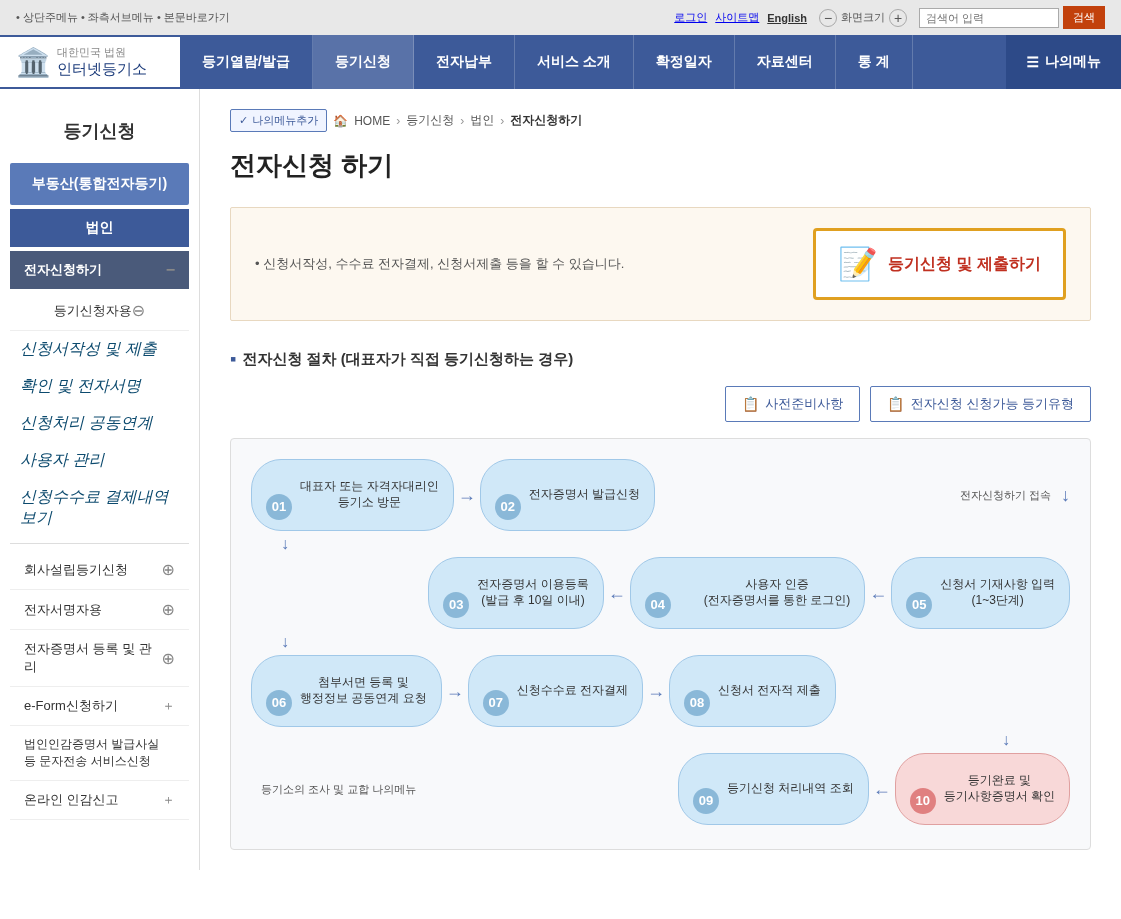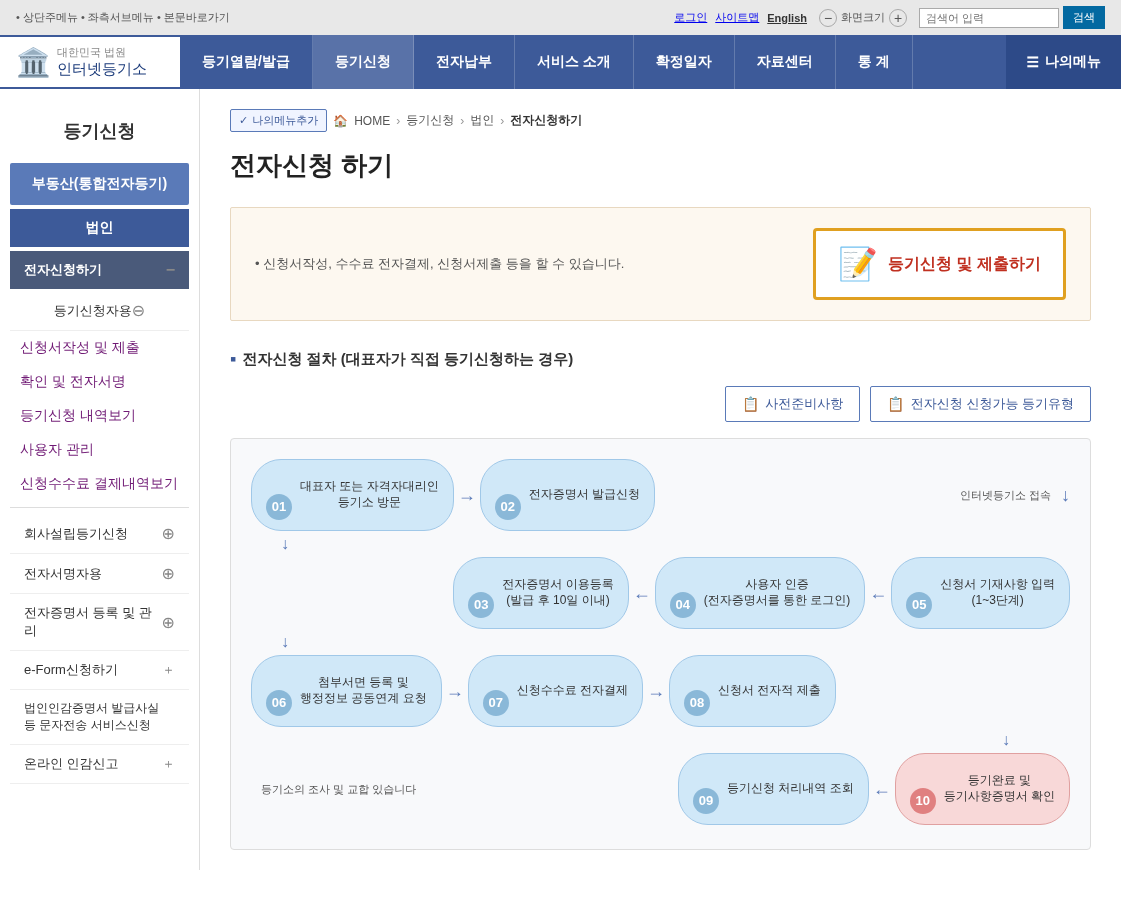--- a/index.html
+++ b/index.html
@@ -13,21 +13,21 @@
       justify-content: space-between;
       padding: 6px 16px;
       font-size: 11px;
       color: #555;
     }
     .top-bar-right { display: flex; align-items: center; gap: 12px; }
     .top-bar-right .screen-size { display: flex; align-items: center; gap: 4px; color: #555; }
     .top-bar-right .search-area { display: flex; align-items: center; gap: 4px; }
     .top-bar-right input { border: 1px solid #aaa; padding: 3px 6px; font-size: 11px; width: 140px; }
     .top-bar-right .search-btn {
-      background: #0369a1; color: #fff; border: none; padding: 4px 10px; font-size: 11px; cursor: pointer;
+      background: #c2410c; color: #fff; border: none; padding: 4px 10px; font-size: 11px; cursor: pointer;
     }
     .top-bar-links { display: flex; align-items: center; gap: 8px; }
 
     
     .main-nav {
       background: #3d5a99;
       display: flex;
       align-items: center;
     }
     .logo-area {
@@ -119,23 +119,24 @@
       color: #333;
       display: flex;
       align-items: center;
       justify-content: center;
       cursor: pointer;
       border-bottom: 1px solid #eee;
       margin: 0 10px;
     }
     .sidebar-sub-item {
       padding: 8px 20px;
-      font-size: 14px;
-      color: #701a75;
-      cursor: pointer;
+      font-size: 16px;
+      color: #0c4a6e;
+      cursor: pointer;
+      font-style: italic;
     }
     .sidebar-section-item {
       padding: 10px 14px;
       font-size: 13px;
       color: #333;
       display: flex;
       align-items: center;
       justify-content: space-between;
       cursor: pointer;
       border-bottom: 1px solid #eee;
@@ -355,21 +356,21 @@
       <span>전자신청하기</span>
       <span class="minus-btn">−</span>
     </div>
     <div>
       <div class="sidebar-section-header">
         <span>등기신청자용</span>
         <span class="circle-btn">⊖</span>
       </div>
       <div class="sidebar-sub-item">신청서작성 및 제출</div>
       <div class="sidebar-sub-item">확인 및 전자서명</div>
-      <div class="sidebar-sub-item">등기신청 내역보기</div>
+      <div class="sidebar-sub-item">신청처리 공동연계</div>
       <div class="sidebar-sub-item">사용자 관리</div>
       <div class="sidebar-sub-item">신청수수료 결제내역보기</div>
     </div>
     <div class="sidebar-divider"></div>
     <div class="sidebar-section-item">
       <span>회사설립등기신청</span>
       <span class="circle-btn">⊕</span>
     </div>
     <div class="sidebar-section-item">
       <span>전자서명자용</span>
@@ -440,39 +441,39 @@
           <div class="flow-node-num">01</div>
           <div class="node-text" style="white-space:pre-line;">대표자 또는 자격자대리인
 등기소 방문</div>
         </div>
         <div class="flow-arrow">→</div>
         <div class="flow-node">
           <div class="flow-node-num">02</div>
           <div class="node-text">전자증명서 발급신청</div>
         </div>
         <div style="flex:1;display:flex;align-items:center;justify-content:flex-end;">
-          <span style="font-size:11px;color:#555;margin-right:10px;">인터넷등기소 접속</span>
+          <span style="font-size:11px;color:#555;margin-right:10px;">전자신청하기 접속</span>
           <span style="font-size:18px;color:#5a7ab8;">↓</span>
         </div>
       </div>
 
       <div style="margin-left:30px;margin-bottom:4px;display:flex;">
         <span style="font-size:16px;color:#5a7ab8;">↓</span>
       </div>
 
       <div style="display:flex;align-items:center;margin-bottom:4px;flex-direction:row-reverse;">
         <div class="flow-node" style="margin-right:0;margin-left:0;">
           <div class="flow-node-num">05</div>
           <div class="node-text" style="white-space:pre-line;">신청서 기재사항 입력
 (1~3단계)</div>
         </div>
         <div class="flow-arrow">←</div>
         <div class="flow-node">
           <div class="flow-node-num">04</div>
-          <div class="node-text" style="white-space:pre-line;">사용자 인증
+          <div class="node-text" style="white-space:pre-line;margin-left:25px;">사용자 인증
 (전자증명서를 통한 로그인)</div>
         </div>
         <div class="flow-arrow">←</div>
         <div class="flow-node">
           <div class="flow-node-num">03</div>
           <div class="node-text" style="white-space:pre-line;">전자증명서 이용등록
 (발급 후 10일 이내)</div>
         </div>
       </div>
 
@@ -507,19 +508,19 @@
           <div class="flow-node-num pink">10</div>
           <div class="node-text" style="white-space:pre-line;">등기완료 및
 등기사항증명서 확인</div>
         </div>
         <div class="flow-arrow">←</div>
         <div class="flow-node">
           <div class="flow-node-num">09</div>
           <div class="node-text">등기신청 처리내역 조회</div>
         </div>
         <div style="flex:1;display:flex;align-items:center;">
-          <span style="font-size:11px;color:#555;margin-left:10px;">등기소의 조사 및 교합 있습니다</span>
+          <span style="font-size:11px;color:#555;margin-left:10px;">등기소의 조사 및 교합 나의메뉴</span>
         </div>
       </div>
 
     </div>
   </div>
 </div>
 
 </body></html>

